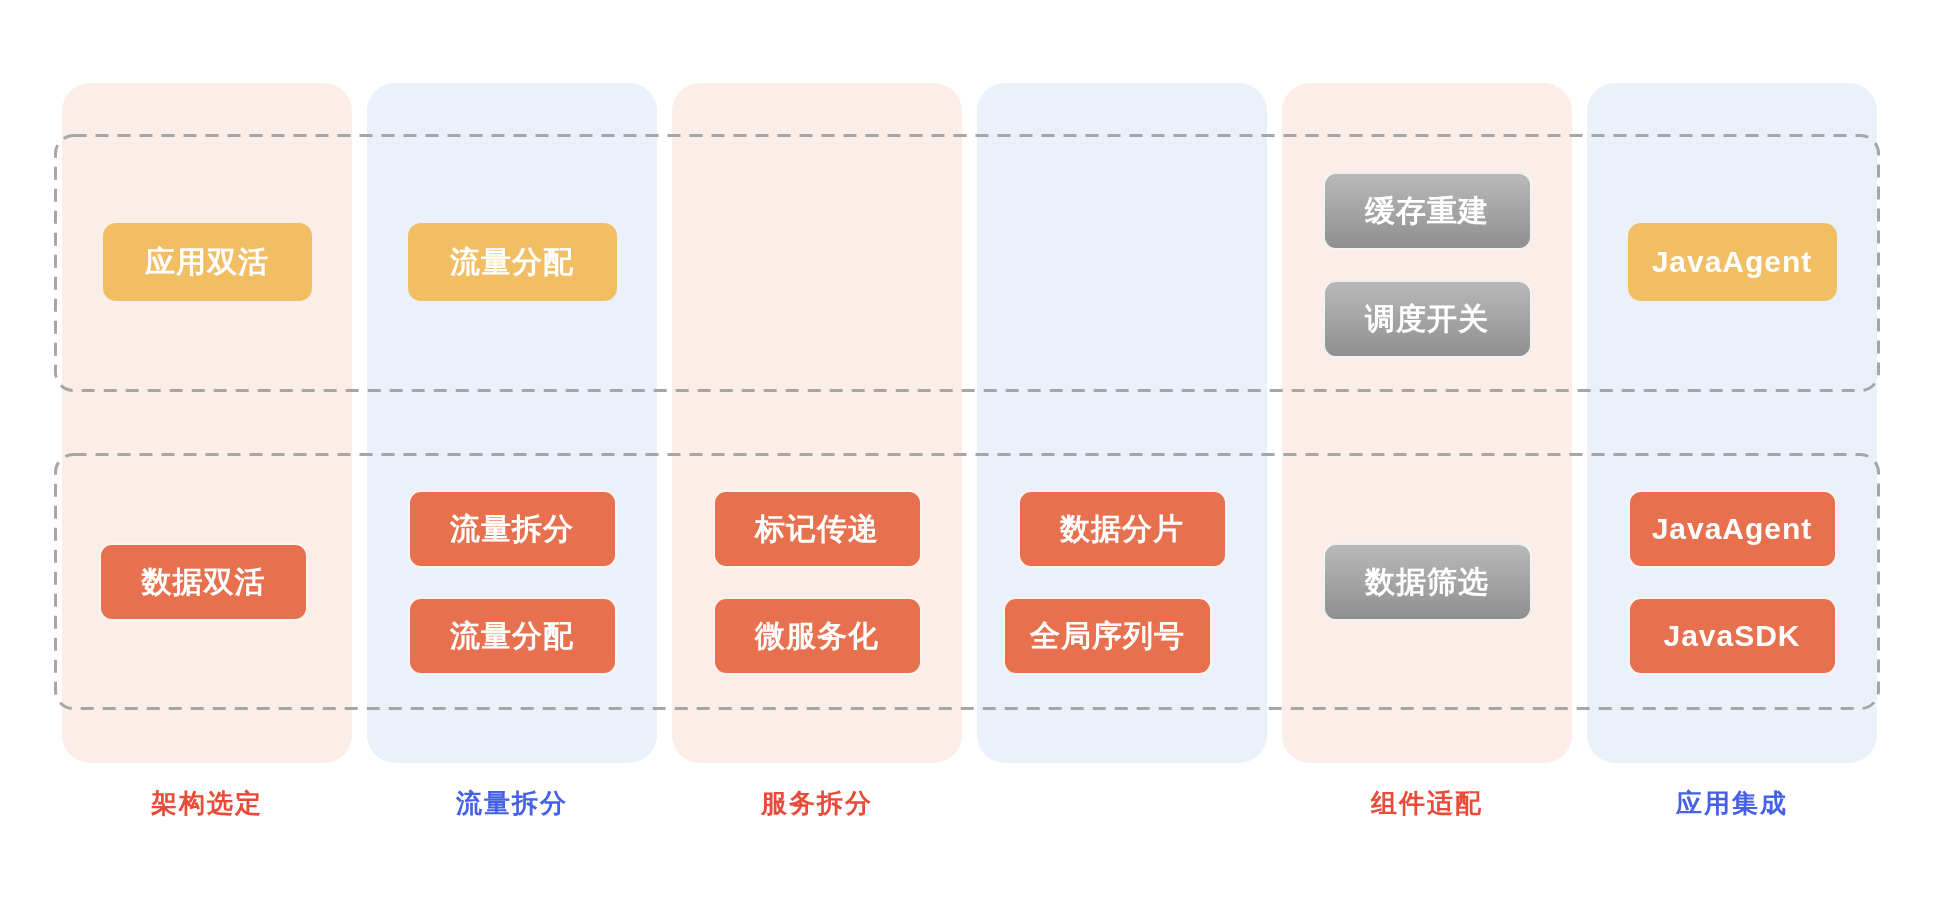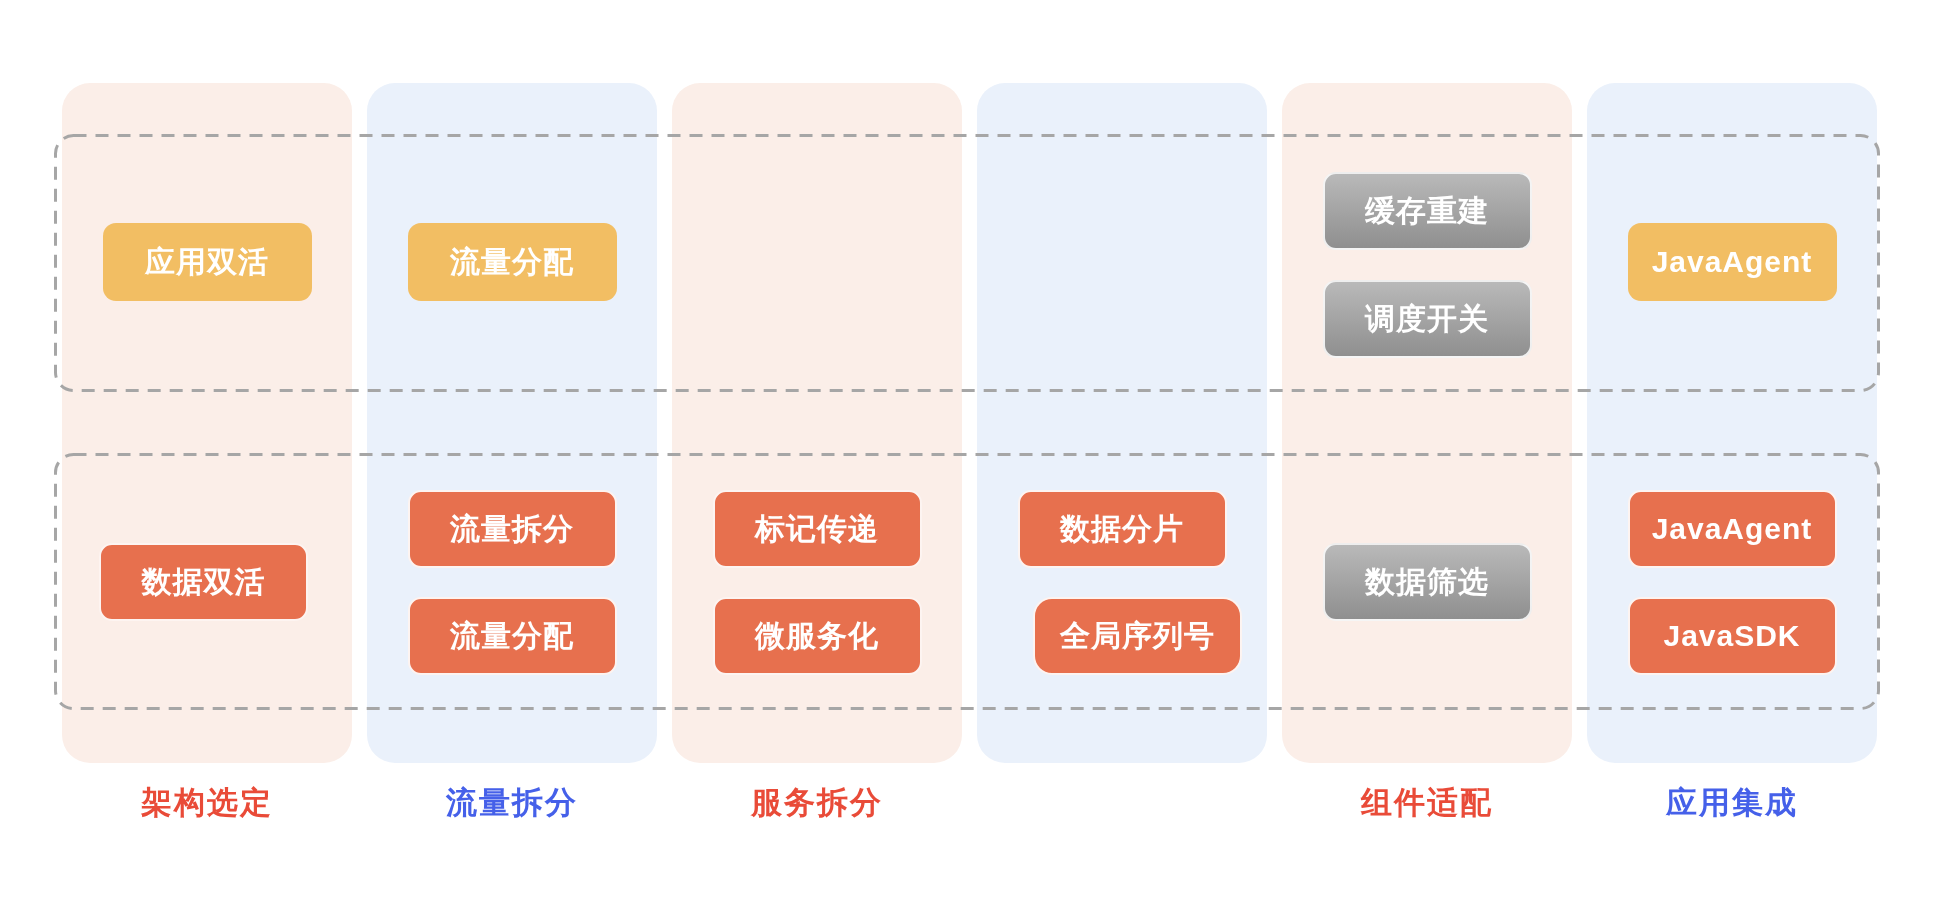--- a/index.html
+++ b/index.html
@@ -57,21 +57,21 @@
     background: linear-gradient(180deg, var(--box-gray-top), var(--box-gray-bottom));
     border: 2px solid rgba(255,255,255,0.85);
   }
 
   .col-label {
     position: absolute;
     top: 783px;
     width: 290px;
     height: 40px;
     text-align: center;
-    font-size: 31px;
+    font-size: 26px;
     font-weight: 700;
     letter-spacing: 2px;
     line-height: 40px;
   }
   .label-red  { color: var(--label-red); }
   .label-blue { color: var(--label-blue); }
 </style>
 </head>
 <body>
 
@@ -91,21 +91,21 @@
 
   <div id="box-layer">
       <div class="box box-yellow" style="left: 102.5px; top: 223px;">应用双活</div>
       <div class="box box-red" style="left: 99px; top: 543px;">数据双活</div>
       <div class="box box-yellow" style="left: 407.5px; top: 223px;">流量分配</div>
       <div class="box box-red" style="left: 407.5px; top: 490px;">流量拆分</div>
       <div class="box box-red" style="left: 407.5px; top: 597px;">流量分配</div>
       <div class="box box-red" style="left: 712.5px; top: 490px;">标记传递</div>
       <div class="box box-red" style="left: 712.5px; top: 597px;">微服务化</div>
       <div class="box box-red" style="left: 1017.5px; top: 490px;">数据分片</div>
-      <div class="box box-red" style="left: 1033px; top: 597px; border-radius: 19px;">全局序列号</div>
+      <div class="box box-red" style="left: 1003px; top: 597px;">全局序列号</div>
       <div class="box box-gray" style="left: 1322.5px; top: 172px;">缓存重建</div>
       <div class="box box-gray" style="left: 1322.5px; top: 280px;">调度开关</div>
       <div class="box box-gray" style="left: 1322.5px; top: 543px;">数据筛选</div>
       <div class="box box-yellow" style="left: 1627.5px; top: 223px;">JavaAgent</div>
       <div class="box box-red" style="left: 1627.5px; top: 490px;">JavaAgent</div>
       <div class="box box-red" style="left: 1627.5px; top: 597px;">JavaSDK</div>
     </div>
 
   <div class="col-label label-red" style="left:62px">架构选定</div>
   <div class="col-label label-blue" style="left:367px">流量拆分</div>

